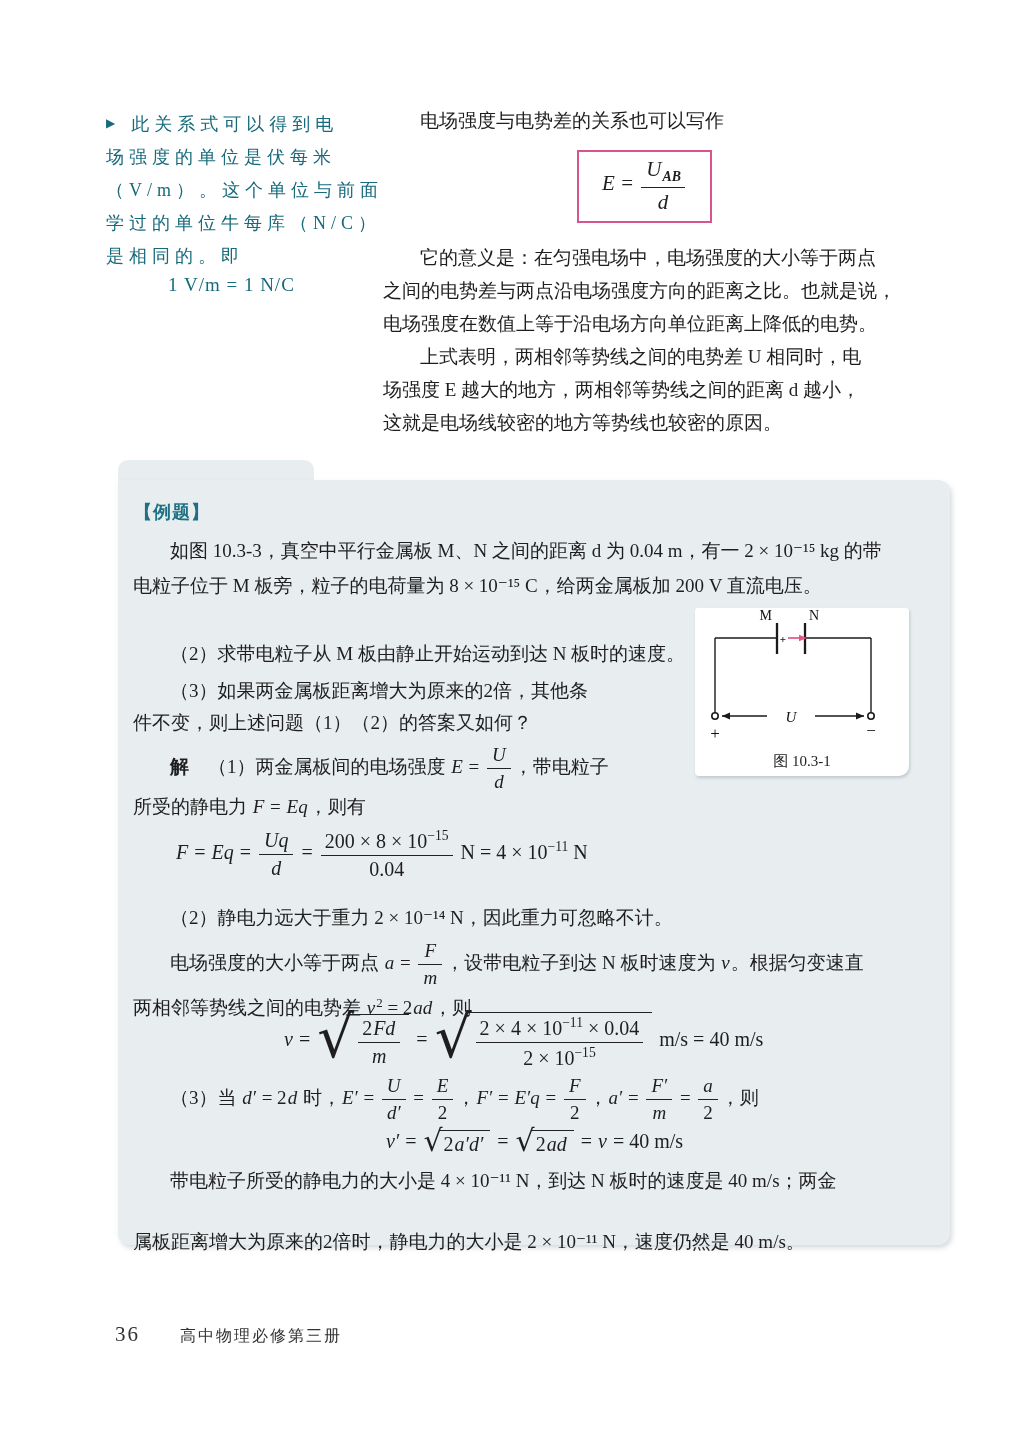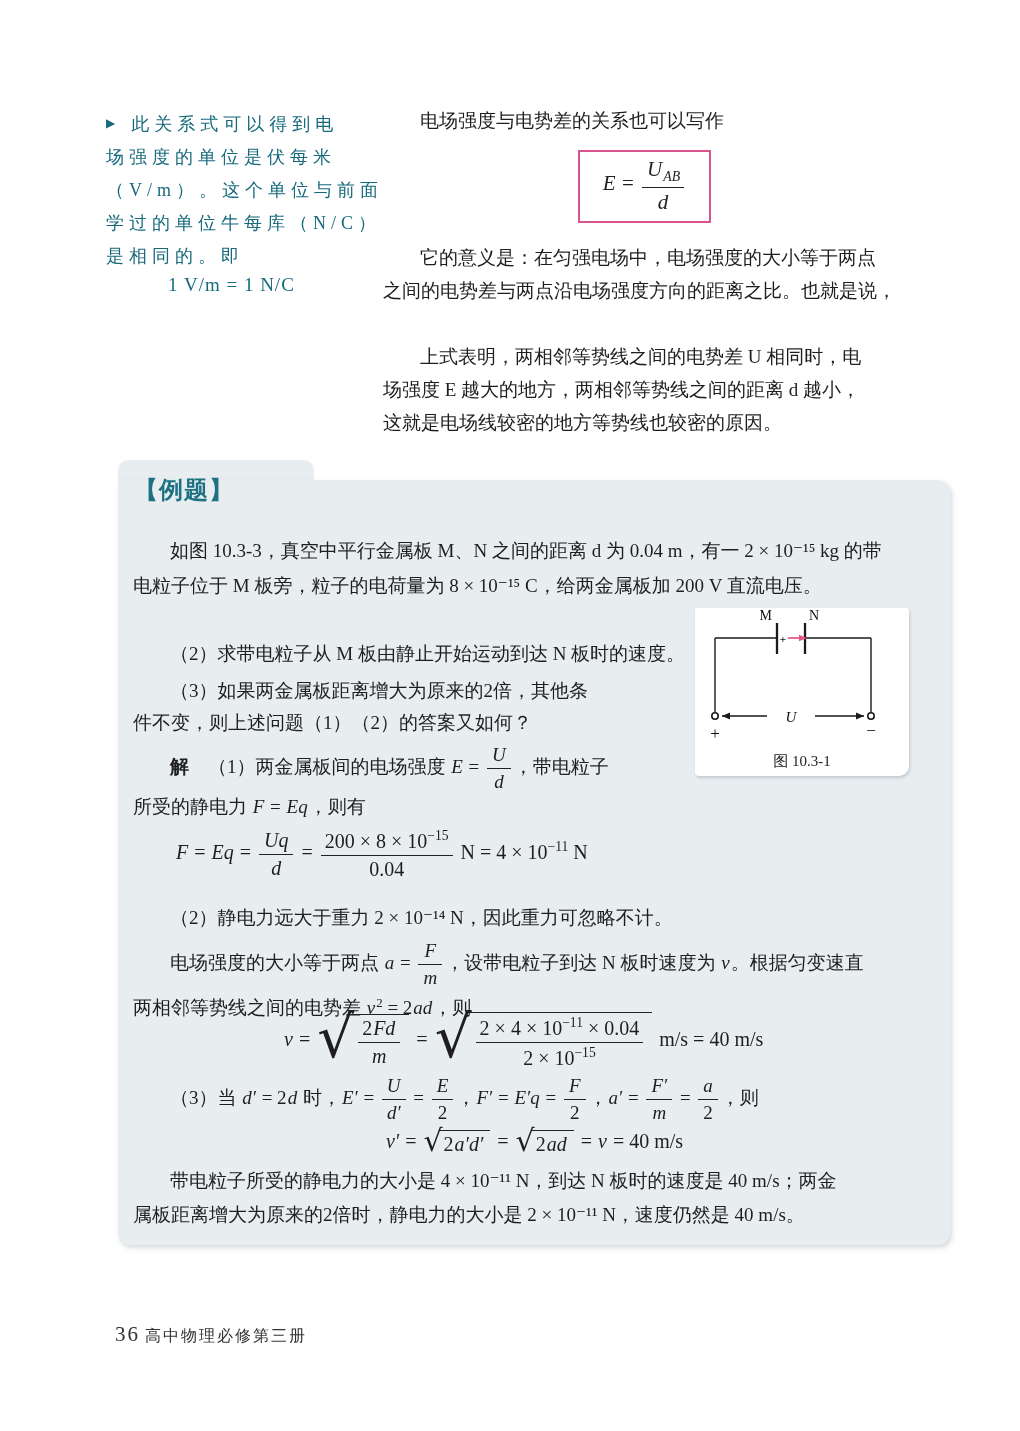--- a/index.html
+++ b/index.html
@@ -15,46 +15,46 @@
   .bline{position:absolute;left:383px;width:560px;font-size:19px;line-height:30px;white-space:nowrap;}
   .indent{padding-left:37px;}
   .pinkwrap{position:absolute;left:383px;top:150px;width:523px;display:flex;justify-content:center;}
   .pinkbox{border:2.5px solid #d8548e;background:#fff;padding:5px 22px 7px;font-size:21px;}
 
   
   .example{position:absolute;left:118px;top:460px;width:832px;height:785px;}
   .ex-tab{position:absolute;left:0;top:0;width:196px;height:36px;background:#e8edf0;border-radius:10px 10px 0 0;}
   .ex-main{position:absolute;left:0;top:20px;width:832px;height:765px;background:#e8edf0;
            border-radius:0 12px 12px 12px;box-shadow:2px 3px 5px rgba(140,152,162,0.35);}
-  .ex-label{position:absolute;left:16px;top:14px;color:#1d7183;font-size:24px;font-weight:bold;letter-spacing:1px;}
+  .ex-label{position:absolute;left:16px;top:40px;color:#1d7183;font-size:18px;font-weight:bold;letter-spacing:1px;}
   .xline{position:absolute;left:15px;width:802px;font-size:19px;line-height:30px;white-space:nowrap;}
   .fdisp{position:absolute;font-size:20px;white-space:nowrap;}
   .center{left:15px;width:802px;text-align:center;}
 
   
   .figure{position:absolute;left:577px;top:148px;width:214px;height:168px;background:#fff;
           border-radius:3px 3px 10px 4px;box-shadow:1px 2px 3px rgba(120,135,150,0.35);}
   .caption{position:absolute;left:0;bottom:5px;width:100%;text-align:center;font-size:15px;color:#222;}
 
   
   .frac{display:inline-block;vertical-align:middle;text-align:center;margin:0 3px;line-height:1.15;}
   .frac .num{display:block;border-bottom:1.5px solid #222;padding:0 4px 2px;}
   .frac .den{display:block;padding:2px 4px 0;}
   .sqrt{display:inline-flex;align-items:center;vertical-align:middle;margin:0 2px;}
   .sqrt .sign{font-family:"DejaVu Sans",sans-serif;font-size:1.5em;line-height:1;margin-right:-4px;transform:translateY(-2px);}
   .sqrt .body{border-top:1.8px solid #222;padding:2px 6px 0 5px;}
   .sqrt.big .sign{font-size:2.9em;transform:translateY(-4px);}
   i.fvar{font-style:italic;font-family:"Liberation Serif","DejaVu Serif",serif;margin:0 1px;}
   sup{font-size:0.68em;}
-  sub{font-size:0.66em;font-style:italic;}
+  sub{font-size:0.66em;font-style:italic;font-weight:bold;}
 
   
   .footer{position:absolute;left:115px;top:1322px;color:#333;white-space:nowrap;}
   .pageno{font-size:21px;letter-spacing:2px;}
-  .booktitle{font-size:16px;margin-left:5px;letter-spacing:2px;}
+  .booktitle{font-size:16px;margin-left:40px;letter-spacing:2px;}
 
   svg text{font-family:"Liberation Serif","DejaVu Serif",serif;}
 </style>
 </head>
 <body>
 
 <div class="page">
 
   <div class="mn-line" style="top:112px"><span class="mn-marker">▶</span><span>此关系式可以得到电</span></div>
   <div class="mn-line" style="top:145px">场强度的单位是伏每米</div>
@@ -62,20 +62,21 @@
   <div class="mn-line" style="top:178px">（V/m）。这个单位与前面</div>
   <div class="mn-line" style="top:244px">是相同的。即</div>
   <div class="mn-eq">1 V/m = 1 N/C</div>
 
   <div class="bline indent" style="top:106px">电场强度与电势差的关系也可以写作</div>
   <div class="pinkwrap">
     <div class="pinkbox"><i class="fvar">E</i><span> = </span><span class="frac"><span class="num"><i class="fvar">U</i><sub>AB</sub></span><span class="den"><i class="fvar">d</i></span></span></div>
   </div>
   <div class="bline indent" style="top:243px">它的意义是：在匀强电场中，电场强度的大小等于两点</div>
   <div class="bline" style="top:276px">之间的电势差与两点沿电场强度方向的距离之比。也就是说，</div>
+  <div class="bline" style="top:309px">电场强度在数值上等于沿电场方向单位距离上降低的电势。</div>
   <div class="bline indent" style="top:342px">上式表明，两相邻等势线之间的电势差 U 相同时，电</div>
   <div class="bline" style="top:375px">场强度 E 越大的地方，两相邻等势线之间的距离 d 越小，</div>
   <div class="bline" style="top:408px">这就是电场线较密的地方等势线也较密的原因。</div>
 
   <div class="example">
     <div class="ex-tab"></div>
     <div class="ex-main"></div>
     <div class="ex-label">【例题】</div>
 
     <div class="xline indent" style="top:76px">如图 10.3-3，真空中平行金属板 M、N 之间的距离 d 为 0.04 m，有一 2 × 10⁻¹⁵ kg 的带</div>
@@ -127,19 +128,19 @@
         </span><span> m/s = 40 m/s</span></div>
     <div class="xline indent" style="top:615px"><span>（3）当 </span><i class="fvar">d′</i><span> = 2</span><i class="fvar">d</i><span> 时，</span><i class="fvar">E′</i><span> = </span><span class="frac"><span class="num"><i class="fvar">U</i></span><span class="den"><i class="fvar">d′</i></span></span><span> = </span><span class="frac"><span class="num"><i class="fvar">E</i></span><span class="den"><span>2</span></span></span><span>，</span><i class="fvar">F′</i><span> = </span><i class="fvar">E′q</i><span> = </span><span class="frac"><span class="num"><i class="fvar">F</i></span><span class="den"><span>2</span></span></span><span>，</span><i class="fvar">a′</i><span> = </span><span class="frac"><span class="num"><i class="fvar">F′</i></span><span class="den"><i class="fvar">m</i></span></span><span> = </span><span class="frac"><span class="num"><i class="fvar">a</i></span><span class="den"><span>2</span></span></span><span>，则</span></div>
     <div class="fdisp center" style="top:668px"><i class="fvar">v′</i><span> = </span><span class="sqrt">
           <span class="sign">√</span>
           <span class="body"><span>2</span><i class="fvar">a′d′</i></span>
         </span><span> = </span><span class="sqrt">
           <span class="sign">√</span>
           <span class="body"><span>2</span><i class="fvar">ad</i></span>
         </span><span> = </span><i class="fvar">v</i><span> = 40 m/s</span></div>
     <div class="xline indent" style="top:706px">带电粒子所受的静电力的大小是 4 × 10⁻¹¹ N，到达 N 板时的速度是 40 m/s；两金</div>
-    <div class="xline" style="top:740px">属板距离增大为原来的2倍时，静电力的大小是 2 × 10⁻¹¹ N，速度仍然是 40 m/s。</div>
+    <div class="xline" style="top:767px">属板距离增大为原来的2倍时，静电力的大小是 2 × 10⁻¹¹ N，速度仍然是 40 m/s。</div>
   </div>
 
   <div class="footer">
     <span class="pageno">36</span><span class="booktitle">高中物理必修第三册</span>
   </div>
 </div>
 
 </body></html>

